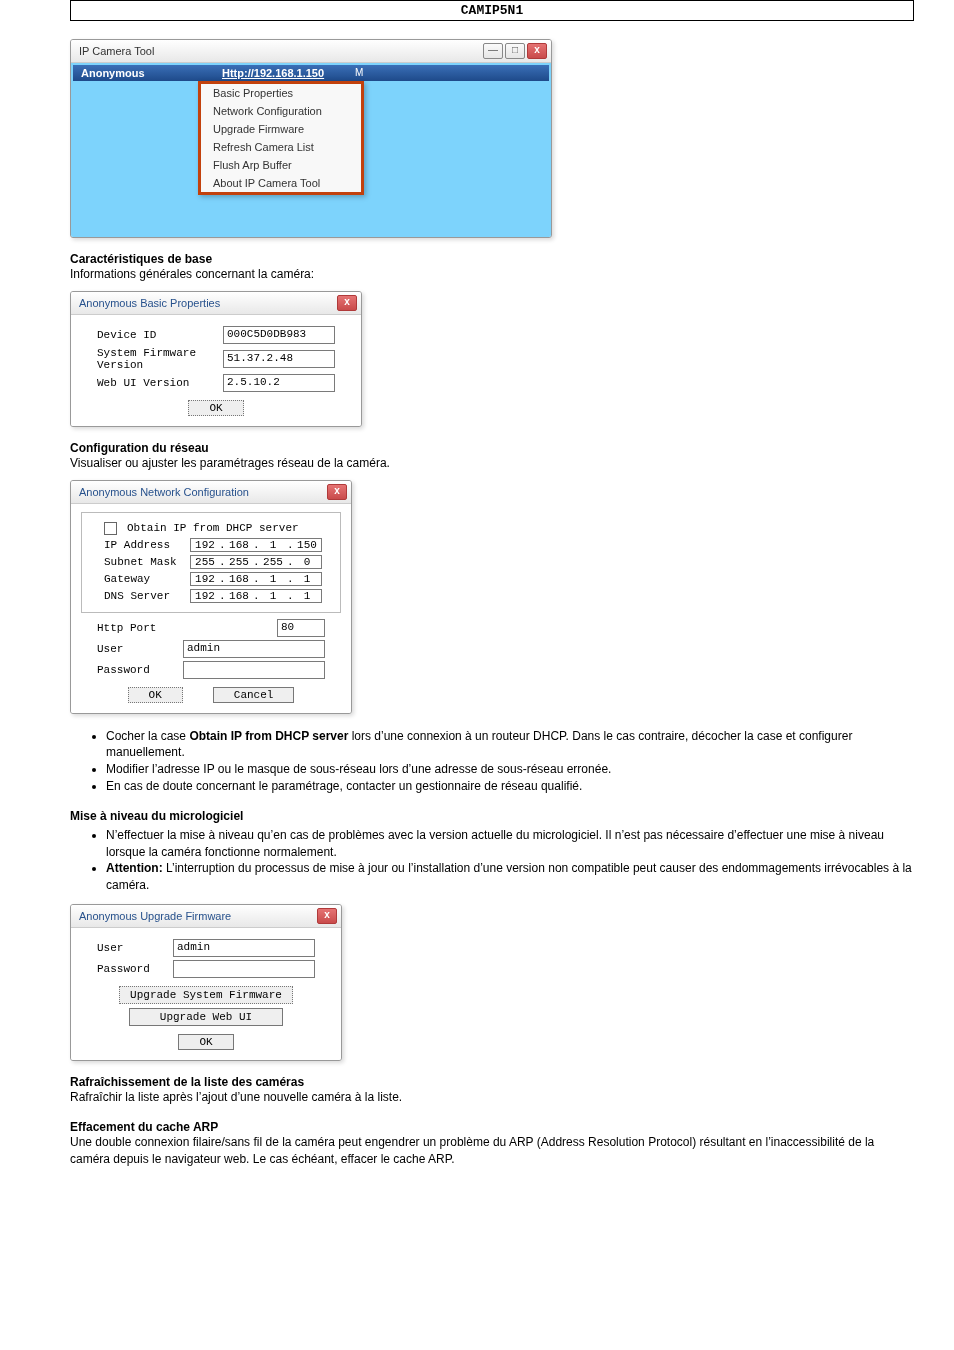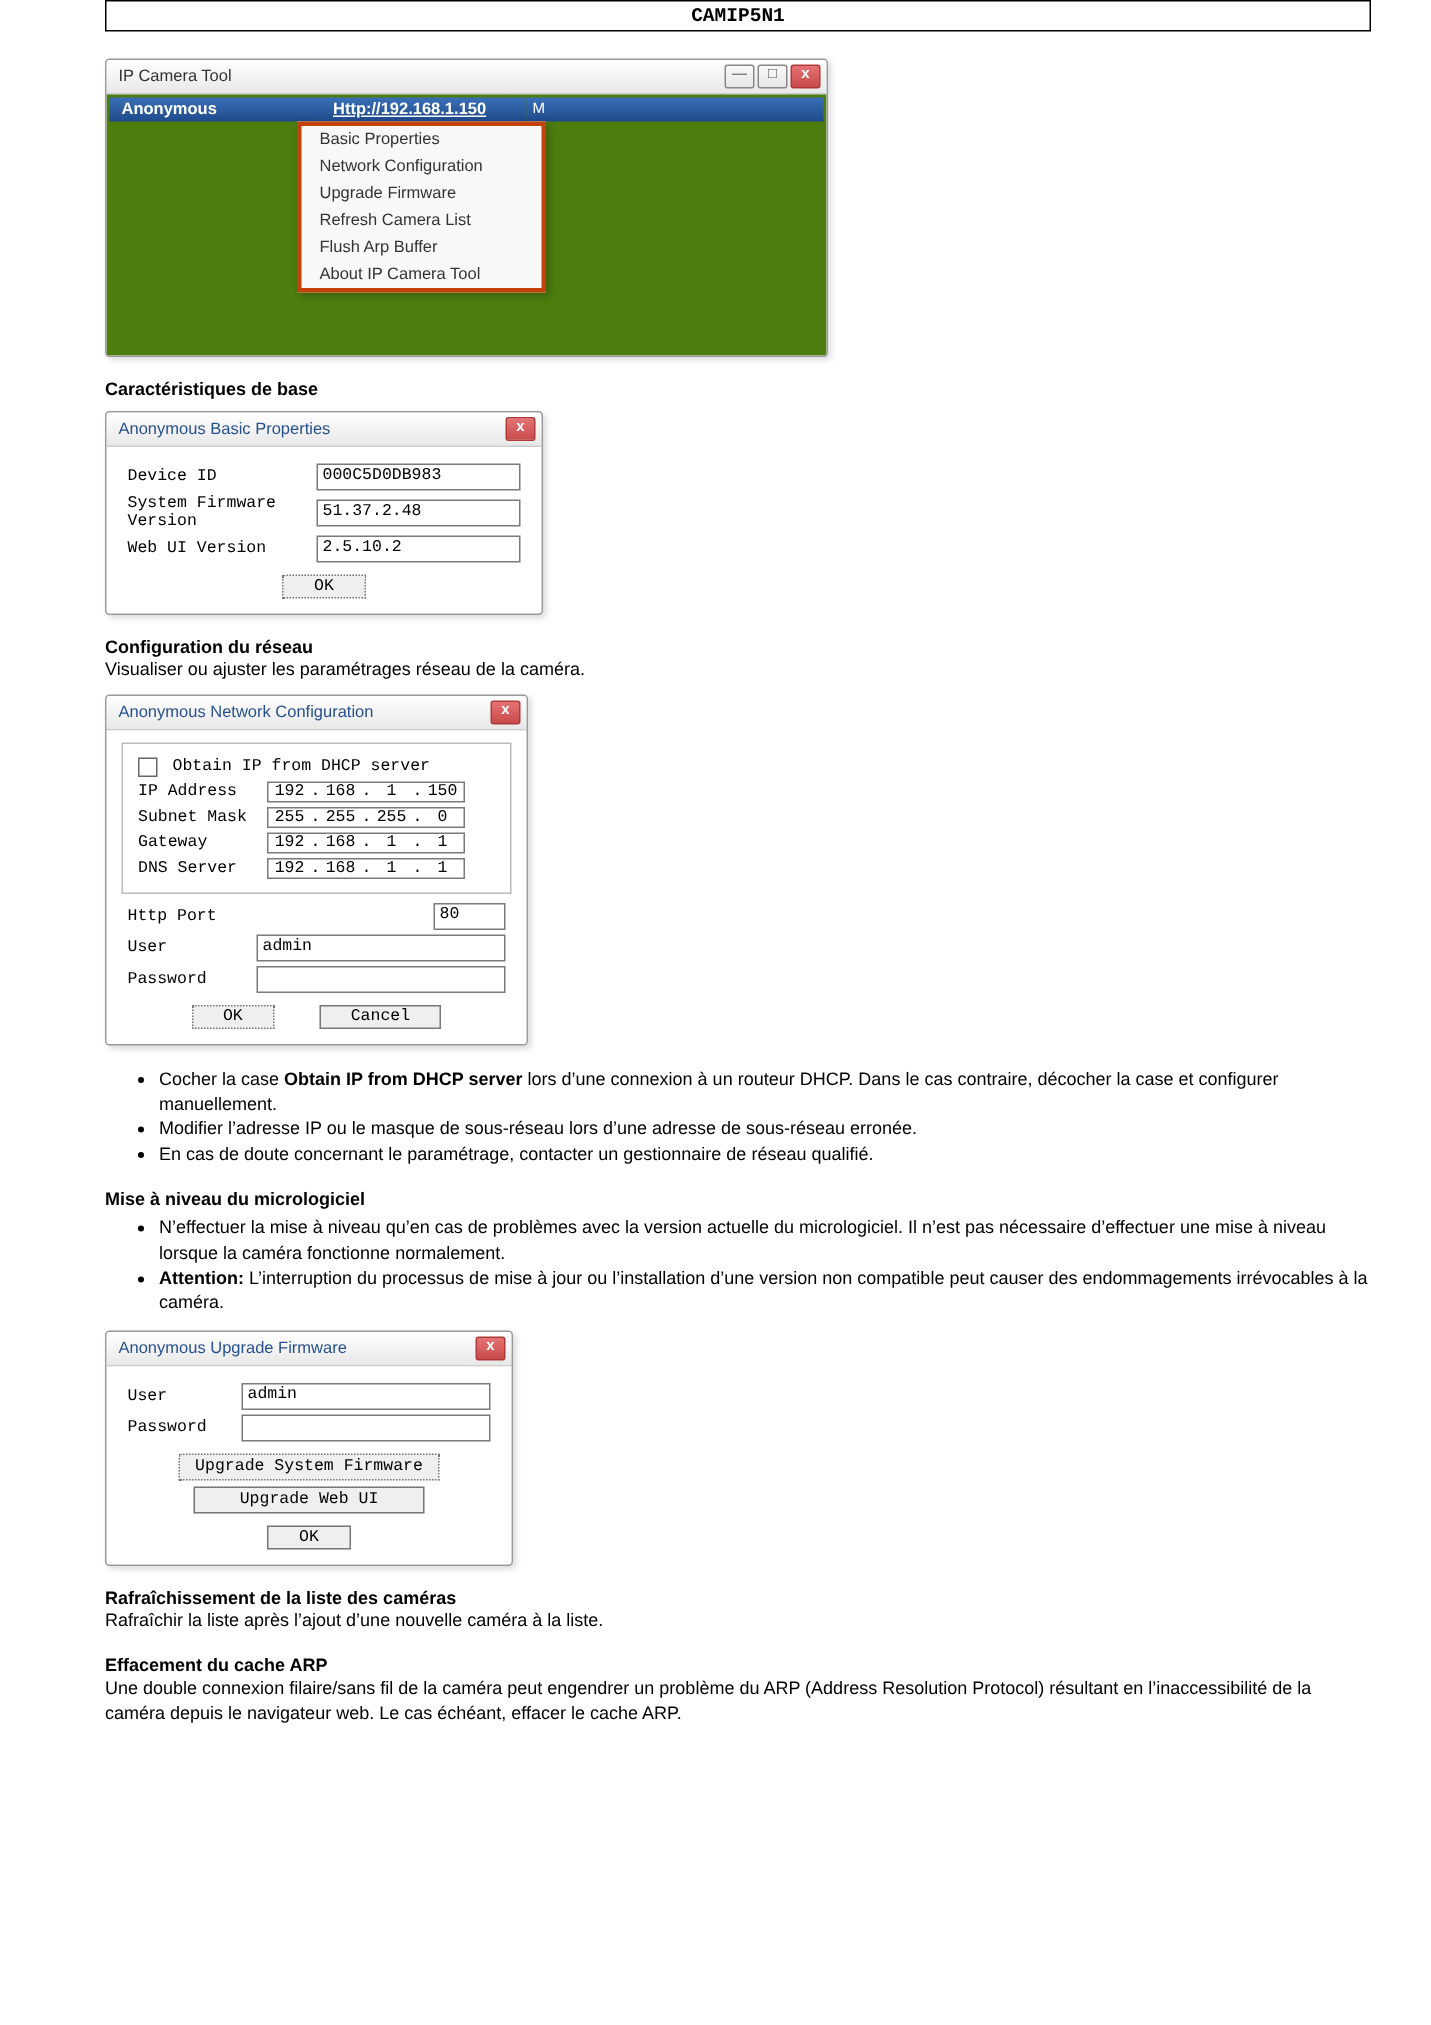--- a/index.html
+++ b/index.html
@@ -77,21 +77,21 @@
   .winbtn.close {
     background: linear-gradient(#e57373,#c94b4b);
     border-color:#b03a3a;
     color:#fff;
     font-weight:bold;
   }
 
   
   .ipctool { width: 480px; }
   .ipctool .content {
-    background:#4d7c0f;
+    background:#7dd3fc;
     padding: 2px;
     min-height: 170px;
   }
   .ipc-row { display:flex; }
   .ipc-anon {
     width: 125px;
     background: linear-gradient(#3a6fb7,#1e4a8a);
     color:#fff;
     font-weight:bold;
     font-size:11px;
@@ -126,21 +126,21 @@
   .ctx-item { padding: 3px 12px; }
 
   
   .dlg { width: 290px; }
   .dlg .dlg-body {
     background:#fff;
     padding: 8px 10px 10px 10px;
     font-family: "MS Sans Serif","Courier New", monospace;
     font-size: 11px;
   }
-  .row { display:flex; align-items:center; margin:3px 4px; gap:6px; }
+  .row { display:flex; align-items:center; margin:3px 16px; gap:6px; }
   .row .lbl { flex: 0 0 120px; }
   .row .val {
     flex:1;
     background:#fff;
     border:1px solid #7a7a7a;
     padding:1px 3px;
     font-family: "Courier New", monospace;
     font-size:11px;
     min-height:14px;
   }
@@ -197,20 +197,21 @@
         <div class="ctx-item">Network Configuration</div>
         <div class="ctx-item">Upgrade Firmware</div>
         <div class="ctx-item">Refresh Camera List</div>
         <div class="ctx-item">Flush Arp Buffer</div>
         <div class="ctx-item">About IP Camera Tool</div>
       </div>
     </div>
   </div>
 
   <div class="section-heading">Caractéristiques de base</div>
+  <p class="body-text">Informations générales concernant la caméra:</p>
 
   <div class="shot dlg">
     <div class="titlebar">
       <span style="color:#27518c">Anonymous Basic Properties</span>
       <span class="winbtns">
           <span class="winbtn close">x</span>
         </span>
     </div>
     <div class="dlg-body">
       <div class="row">

